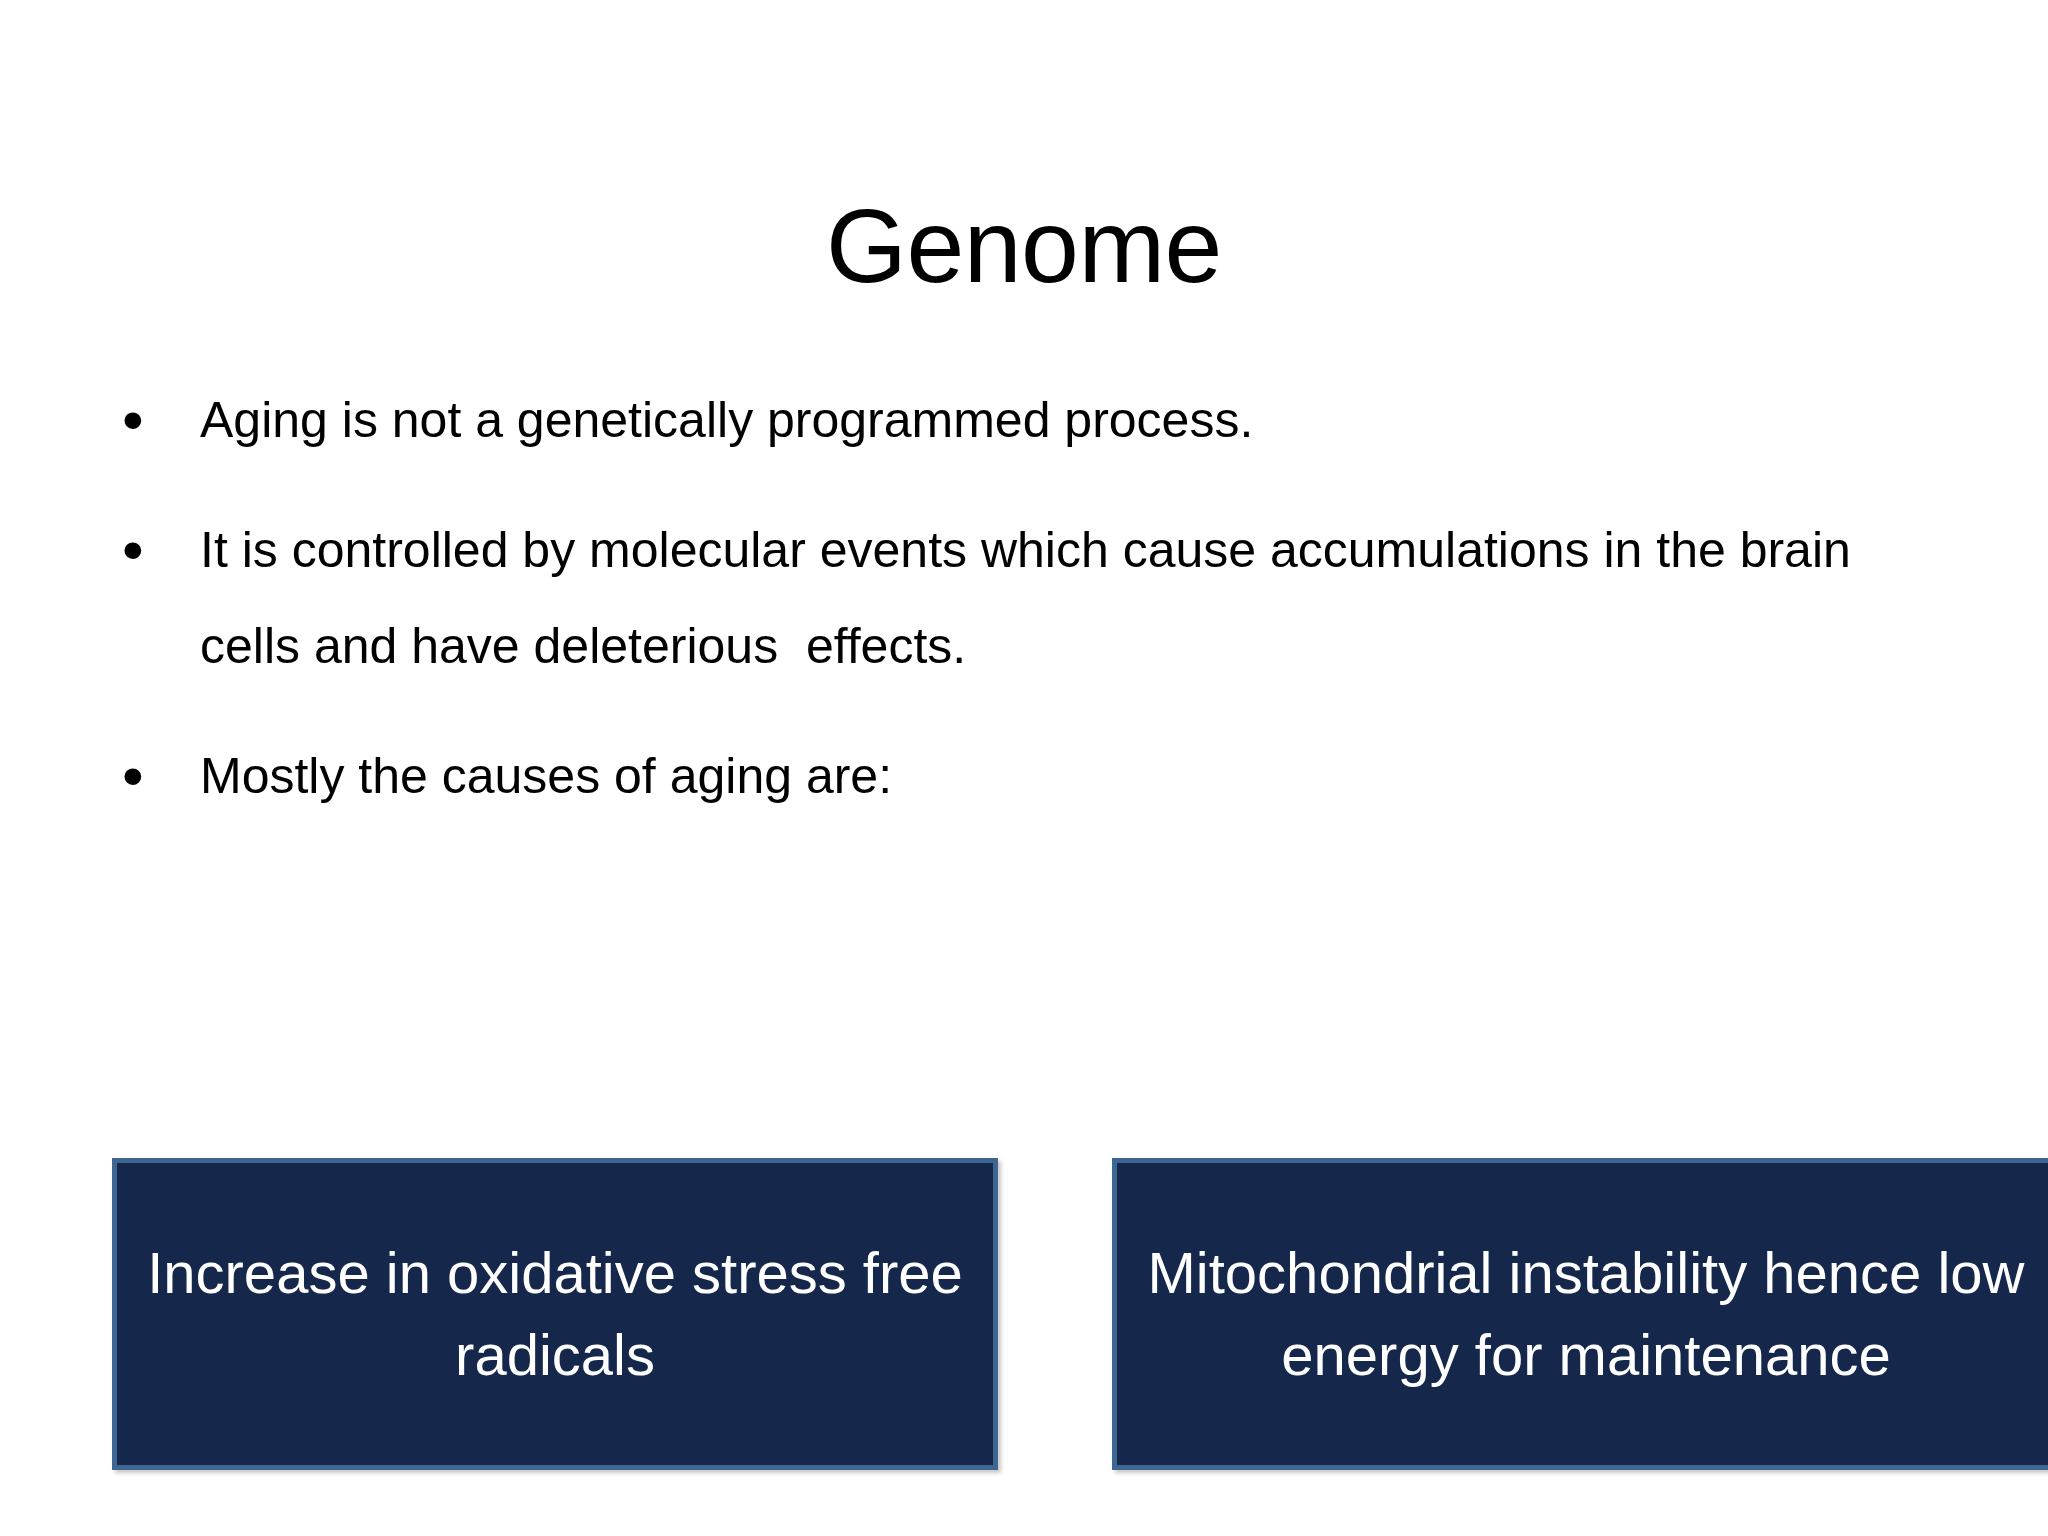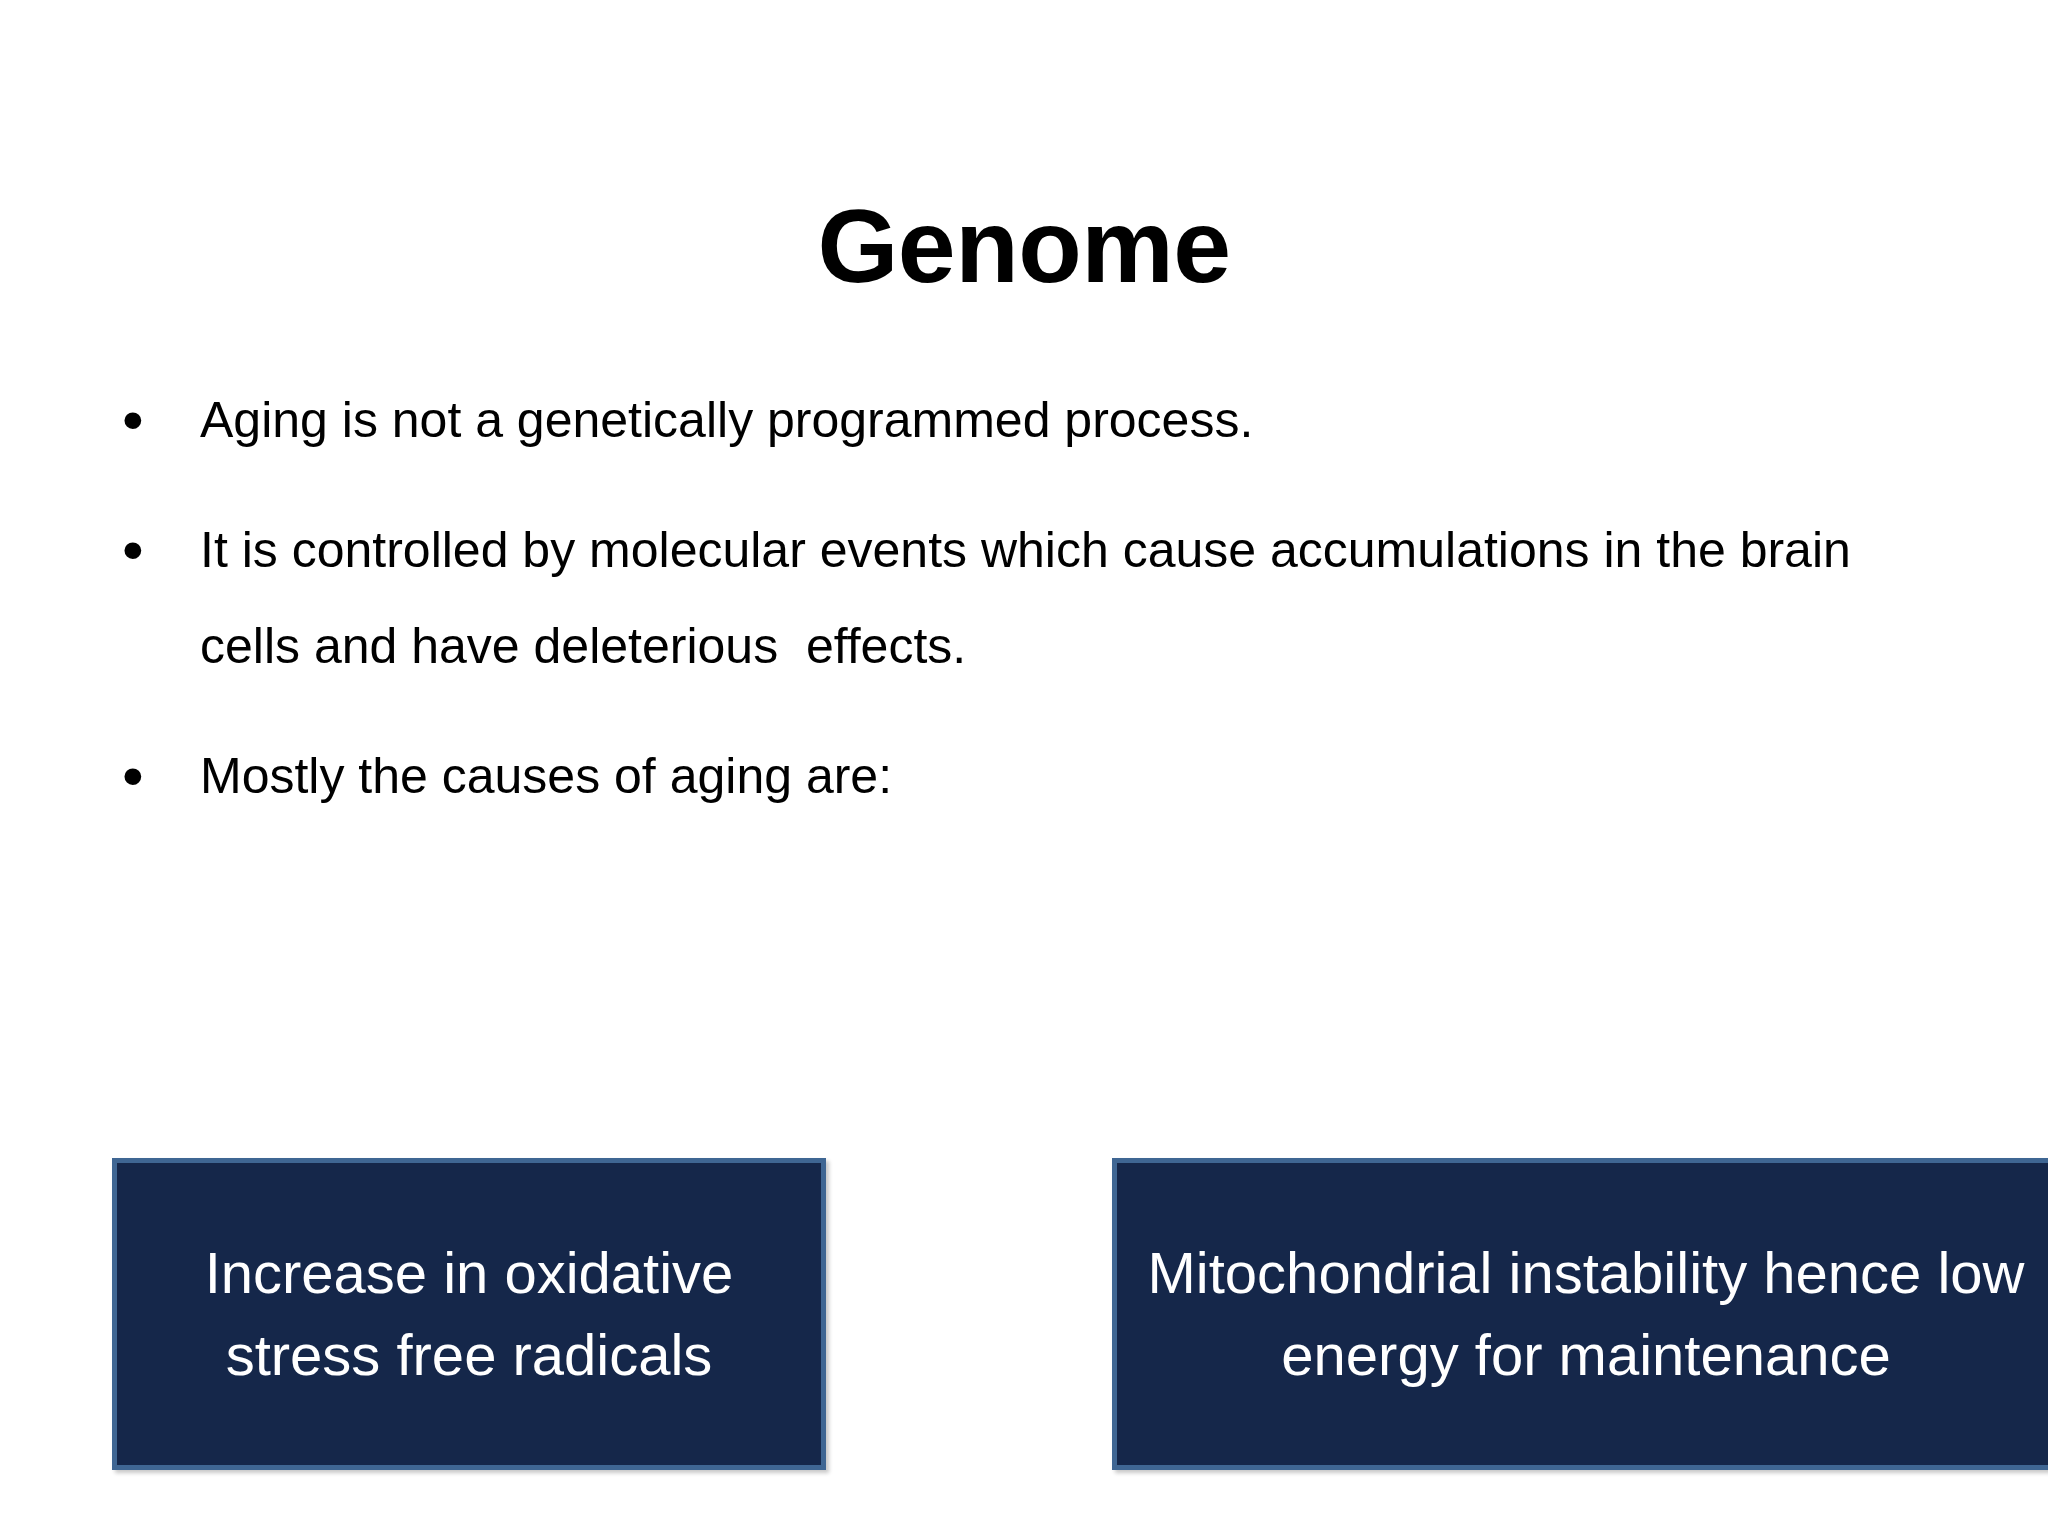--- a/index.html
+++ b/index.html
@@ -24,21 +24,21 @@
 
   
   .slide-title {
     position: absolute;
     left: 0;
     top: 122px;
     width: 2048px;
     text-align: center;
     font-size: 104px;
     line-height: 1.05;
-    font-weight: 700;
+    font-weight: 400;
     color: #000000;
     letter-spacing: -0.5px;
   }
 
   
   .body-block {
     position: absolute;
     left: 108px;
     top: 372px;
     width: 1800px;
@@ -87,21 +87,21 @@
     font-size: 58px;
     line-height: 82px;
     color: #ffffff;
     padding: 0 18px;
     white-space: pre-wrap;
   }
 
   .callout-left {
     left: 112px;
     top: 1158px;
-    width: 714px;
+    width: 886px;
     height: 312px;
   }
 
   .callout-right {
     left: 1112px;
     top: 1158px;
     width: 948px;
     height: 312px;
   }
 </style>

